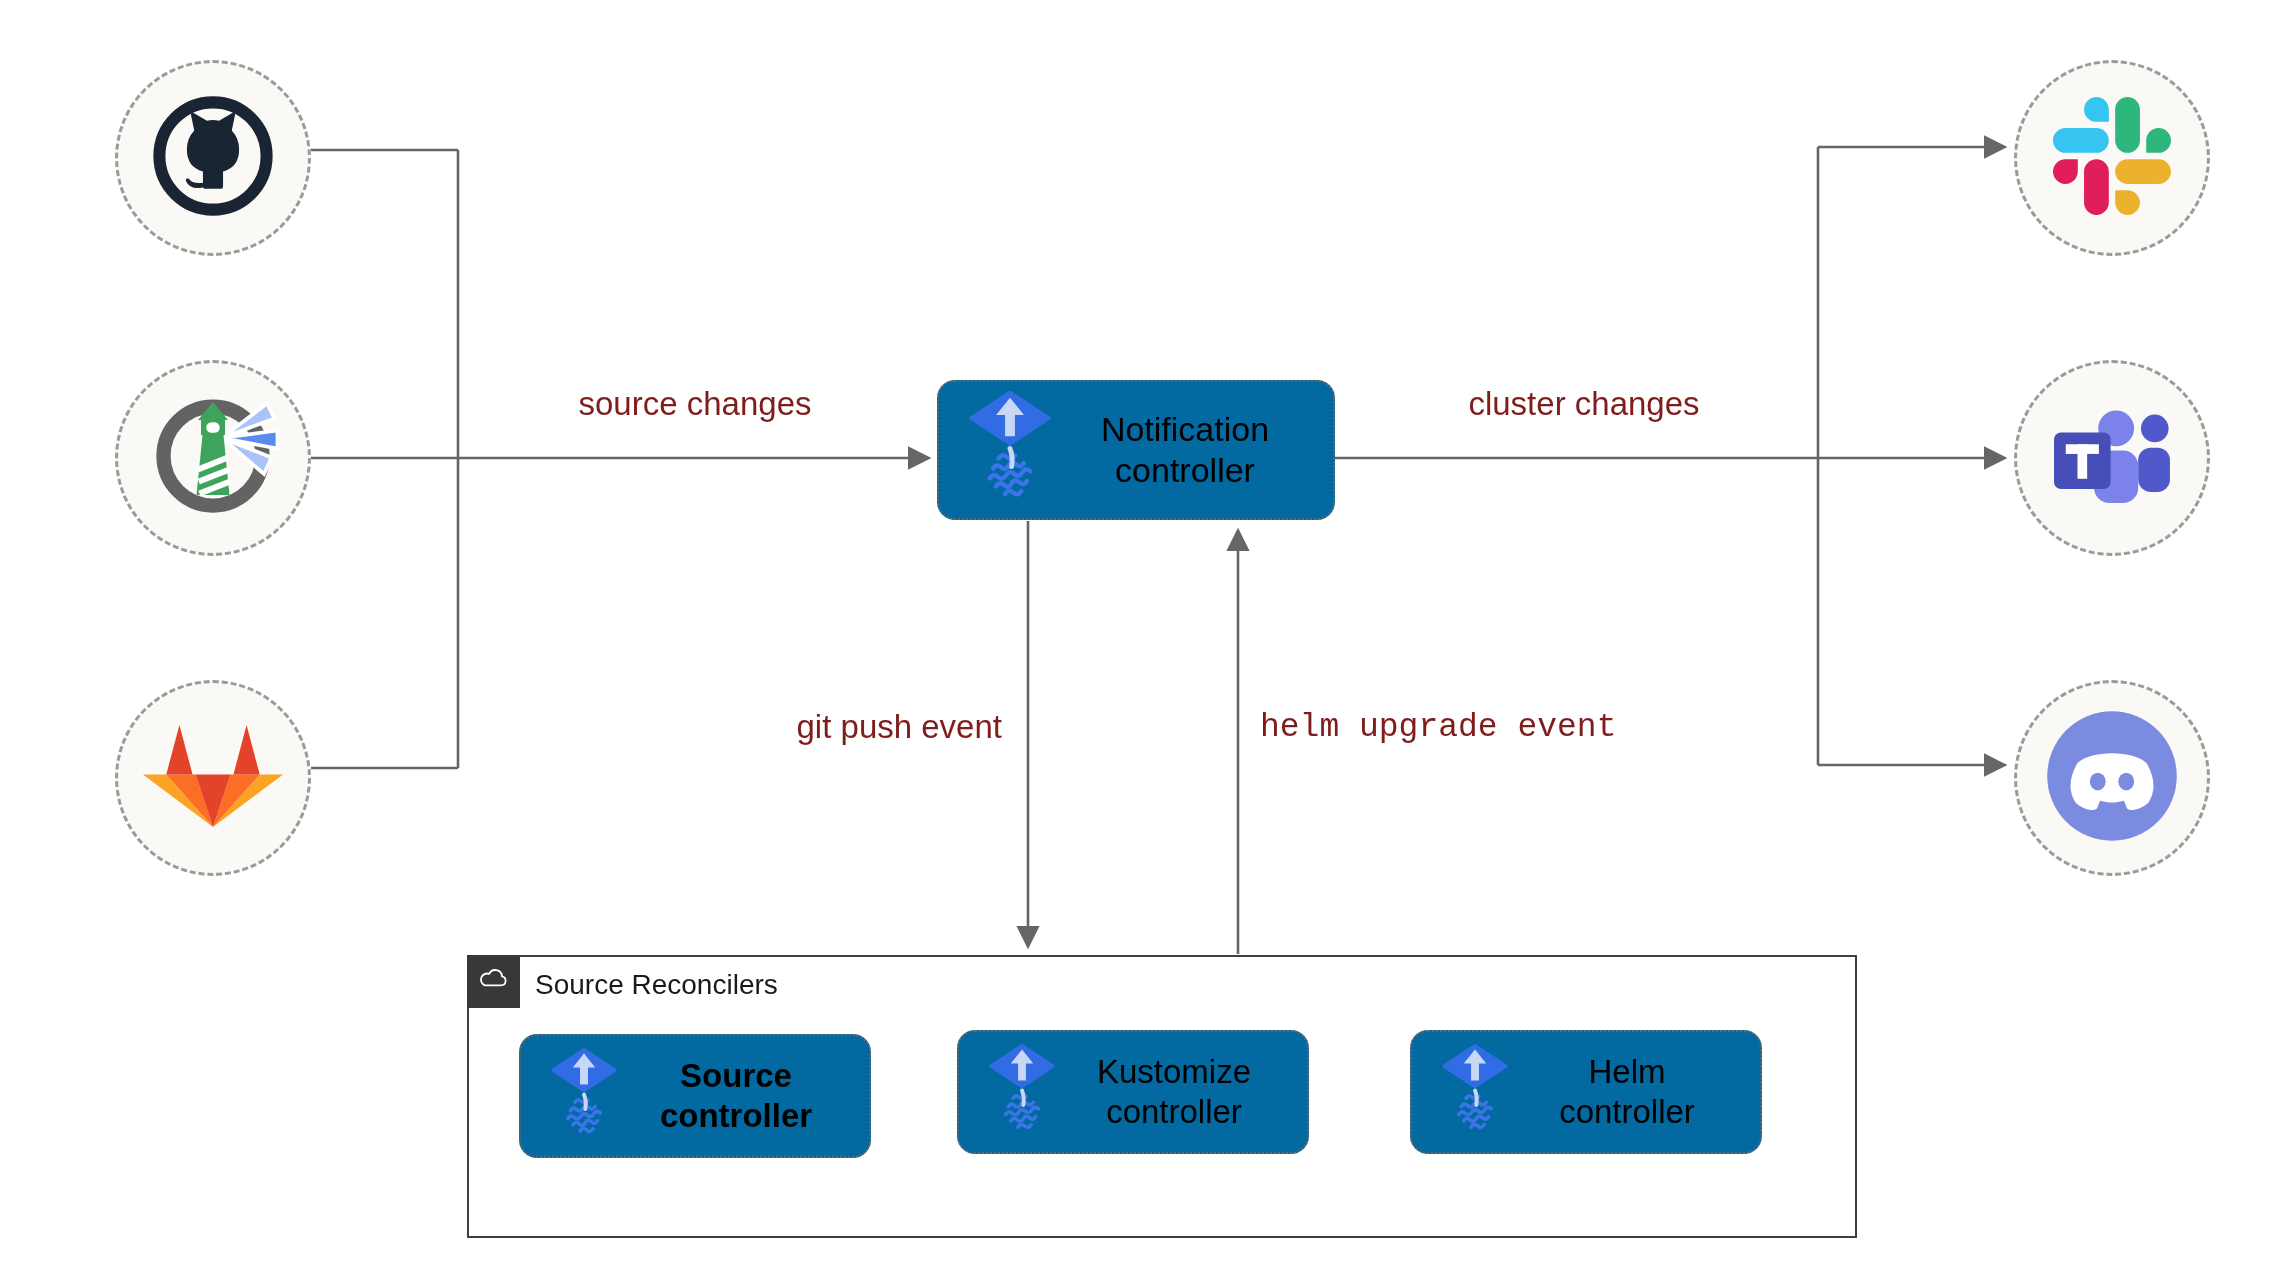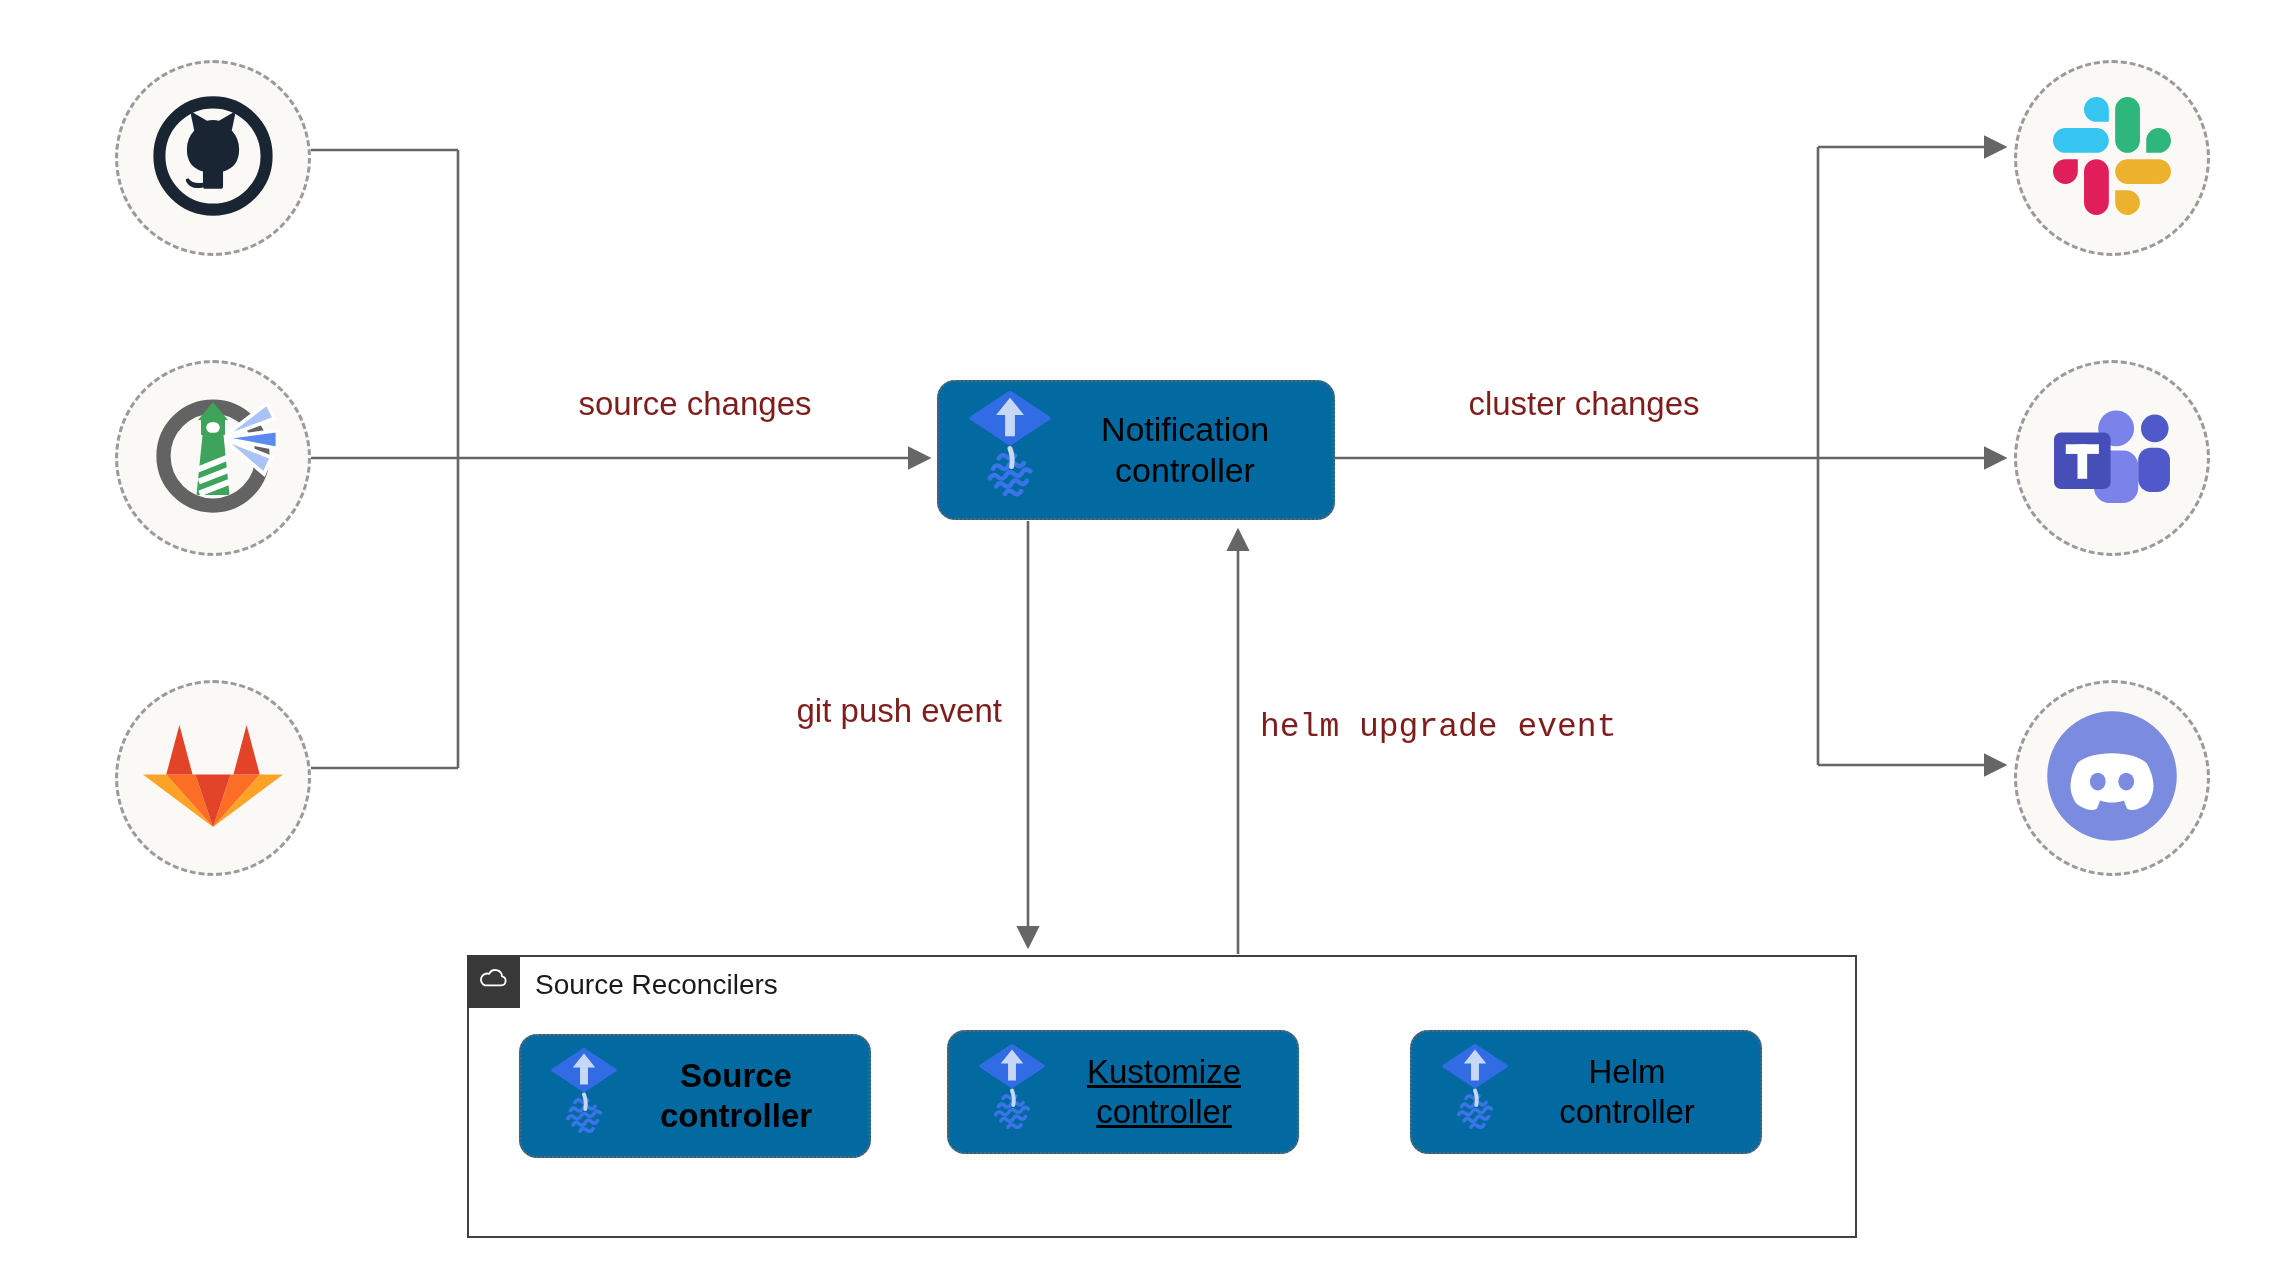--- a/index.html
+++ b/index.html
@@ -166,21 +166,21 @@
         <circle cx="50" cy="50" r="41" fill="#7B8CE0"></circle>
         <path fill="#ffffff" d="M28,42 C36,33.5 64,33.5 72,42 C77.5,52 77.5,60 73,67 C68,71.5 62.5,72.5 59.5,70.5 L57.5,65.5 C52.5,67.3 47.5,67.3 42.5,65.5 L40.5,70.5 C37.5,72.5 32,71.5 27,67 C22.5,60 22.5,52 28,42 Z"></path>
         <ellipse cx="41" cy="53.5" rx="5" ry="5.6" fill="#7B8CE0"></ellipse>
         <ellipse cx="59" cy="53.5" rx="5" ry="5.6" fill="#7B8CE0"></ellipse>
       </svg>
     </span>
   </div>
 
   <div class="edge-label" style="left:695px;top:404px;transform:translate(-50%,-50%);">source changes</div>
   <div class="edge-label" style="left:1572px;top:404px;transform:translate(-50%,-50%);margin-left:12px;">cluster changes</div>
-  <div class="edge-label" style="left:1002px;top:711px;transform:translate(-100%,-50%);">git push event</div>
+  <div class="edge-label" style="left:1002px;top:727px;transform:translate(-100%,-50%);">git push event</div>
   <div class="edge-label" style="left:1260px;top:727px;transform:translate(0,-50%);font-family:Liberation Mono, monospace;">helm upgrade event</div>
 
   <div class="container-box">
     <div class="container-badge">
       <span>
         <svg width="36" height="36" viewBox="0 0 80 80">
           <path d="M22,54 h36 a10,10 0 0 0 2,-19.8 a15,15 0 0 0 -28.5,-5.5 a12,12 0 0 0 -9.5,25.3 z" fill="none" stroke="#ffffff" stroke-width="4" stroke-linejoin="round"></path>
         </svg>
       </span>
     </div>
@@ -198,21 +198,21 @@
             <path d="M31,113 q5,-6 9.5,0 q4.5,6 9.5,0 q4.5,-6 9.5,0 q4.5,6 9.5,0"></path>
             <path d="M40,124 q5,-6 10,0 q5,6 10,0"></path>
           </g>
           <path d="M52,92 q2,-12 -2,-22" stroke="#C7D7F6" stroke-width="6" fill="none" stroke-linecap="round"></path>
         </svg>
       </span>
       <div class="node-label" style="font-size:33px;">Source
 controller</div>
     </div>
 
-    <div class="node" style="left:478px;top:73px;width:352px;height:124px;text-decoration:underline;">
+    <div class="node" style="left:488px;top:73px;width:352px;height:124px;">
       <span class="flux">
         <svg width="66" height="93" viewBox="0 0 100 140">
           <polygon points="50,2 97,33 50,64 3,33" fill="#316CE4" stroke="#316CE4" stroke-width="5" stroke-linejoin="round"></polygon>
           <polygon points="50,8 33,29 44,29 44,55 56,55 56,29 67,29" fill="#C7D7F6"></polygon>
           <g transform="rotate(-10 50 102)" stroke="#3A74E8" stroke-width="5.5" fill="none" stroke-linecap="round">
             <path d="M40,80 q5,-6 10,0 q5,6 10,0"></path>
             <path d="M31,91 q5,-6 9.5,0 q4.5,6 9.5,0 q4.5,-6 9.5,0 q4.5,6 9.5,0"></path>
             <path d="M25,102 q5,-6 10,0 q5,6 10,0 q5,-6 10,0 q5,6 10,0 q5,-6 10,0"></path>
             <path d="M31,113 q5,-6 9.5,0 q4.5,6 9.5,0 q4.5,-6 9.5,0 q4.5,6 9.5,0"></path>
             <path d="M40,124 q5,-6 10,0 q5,6 10,0"></path>

